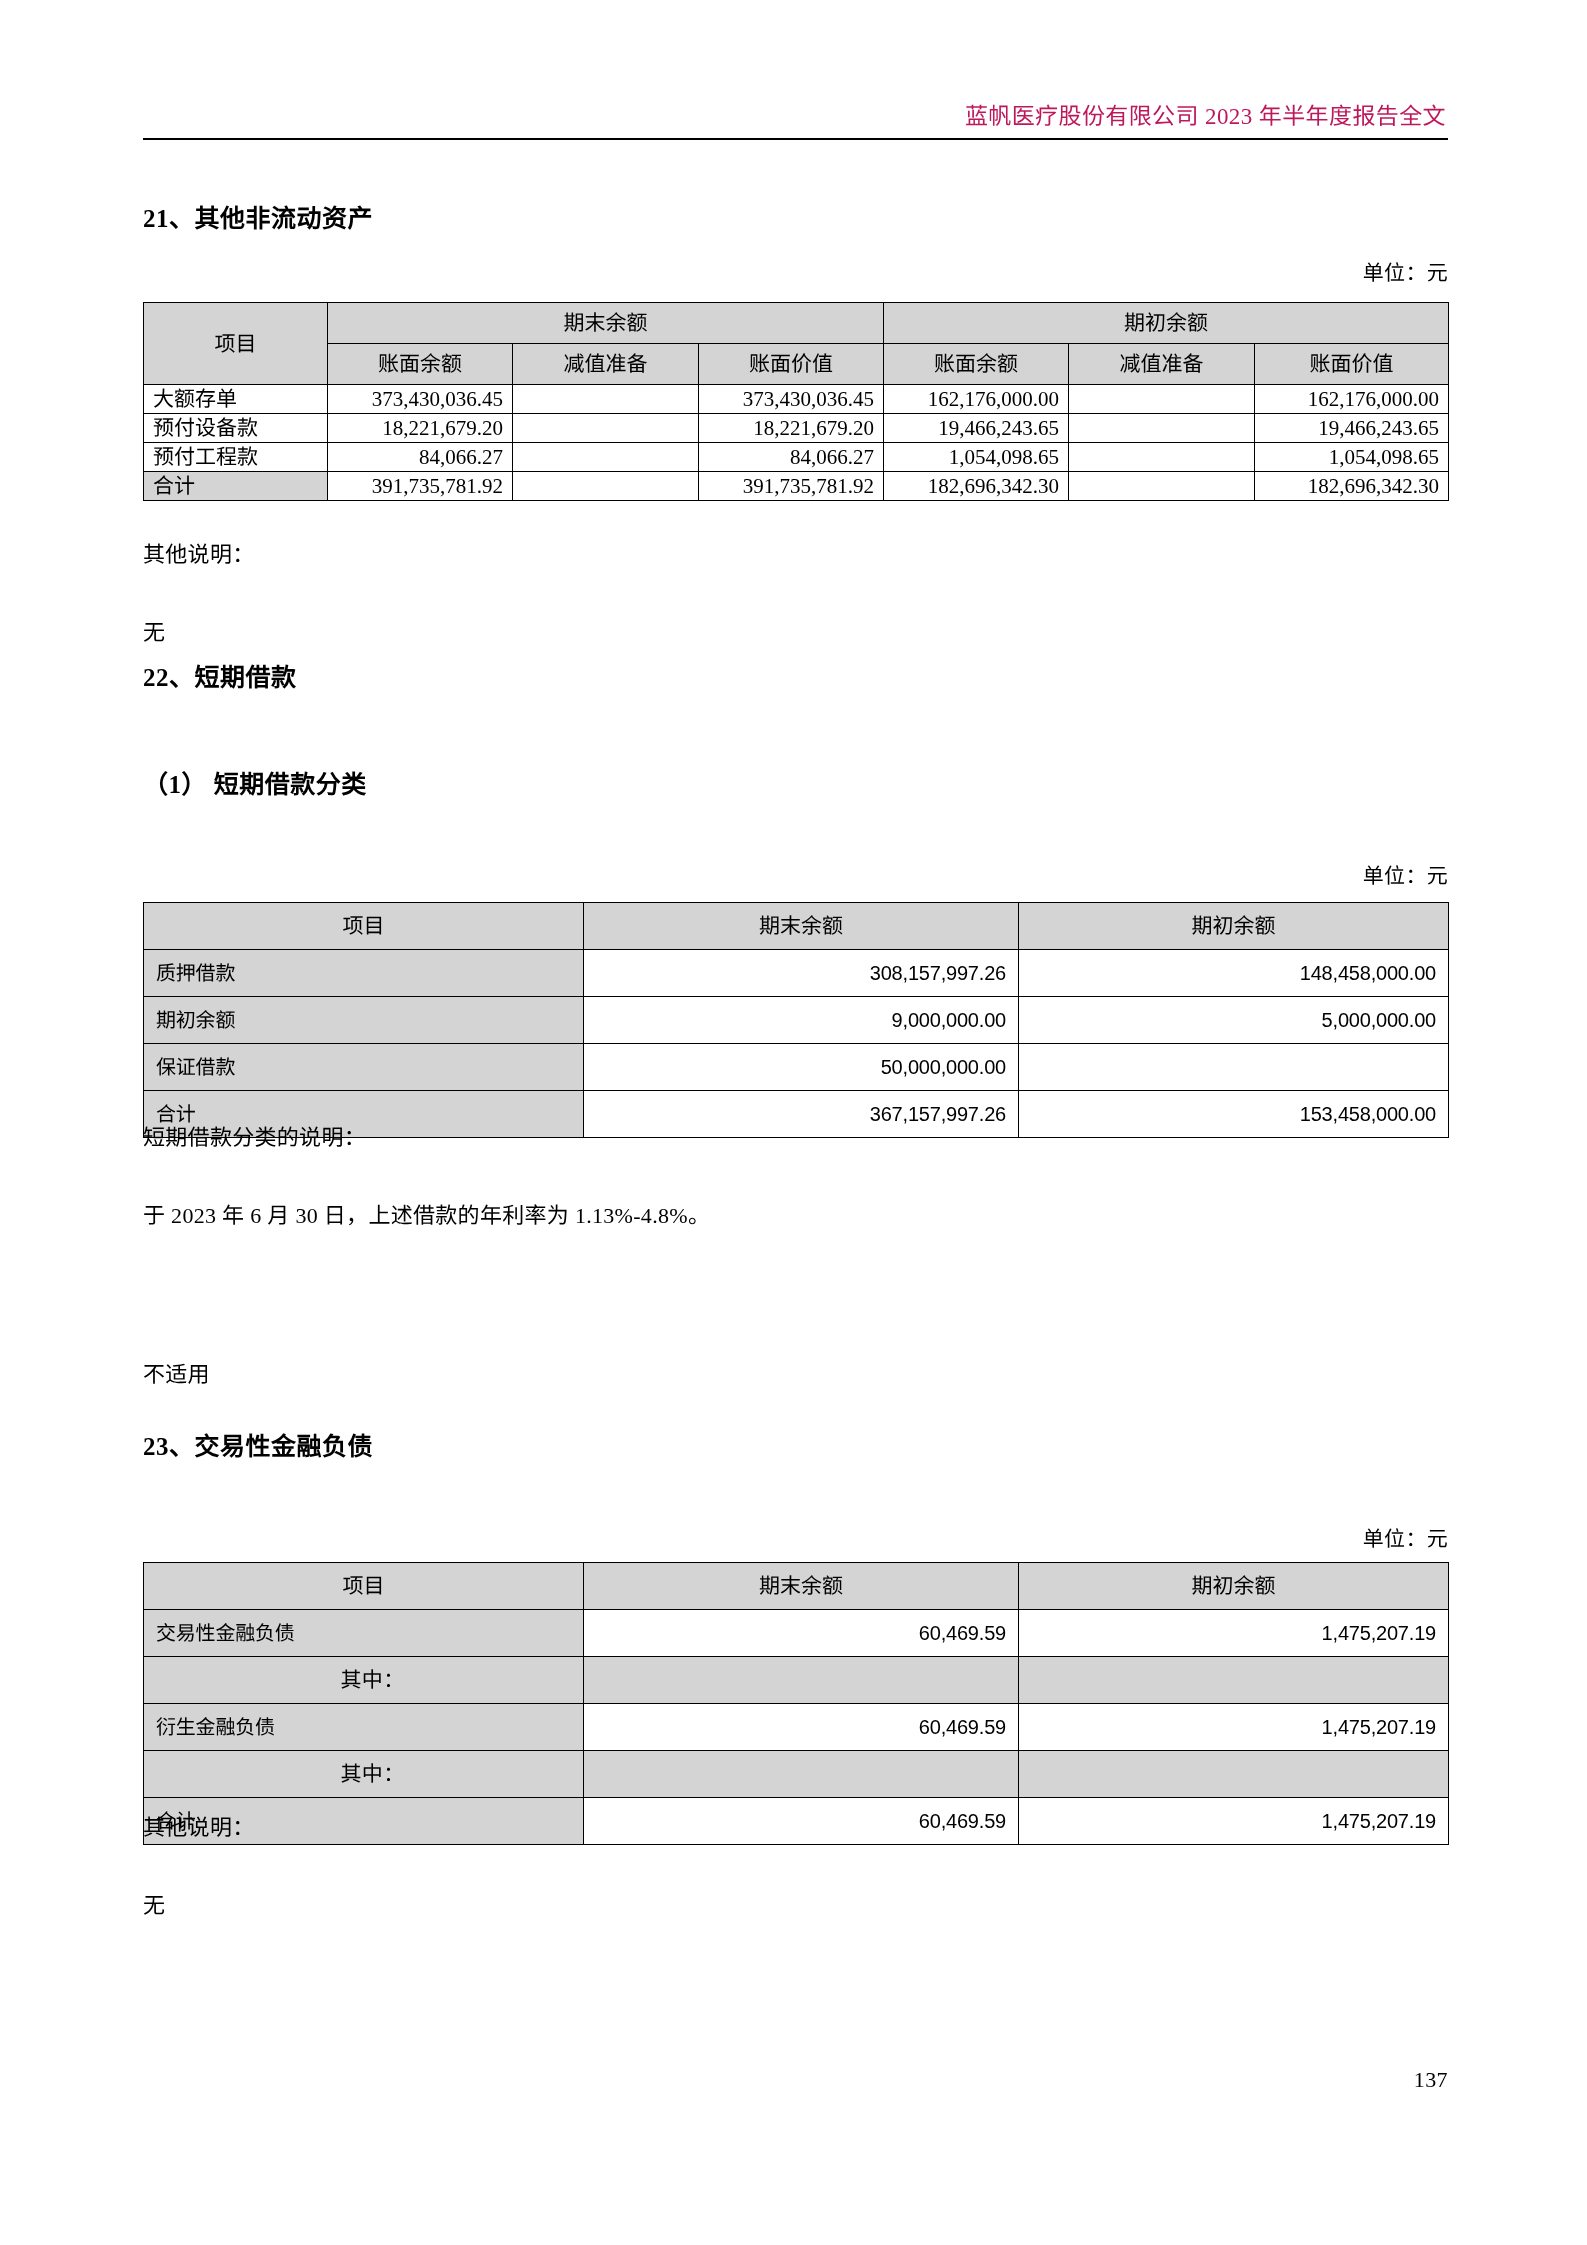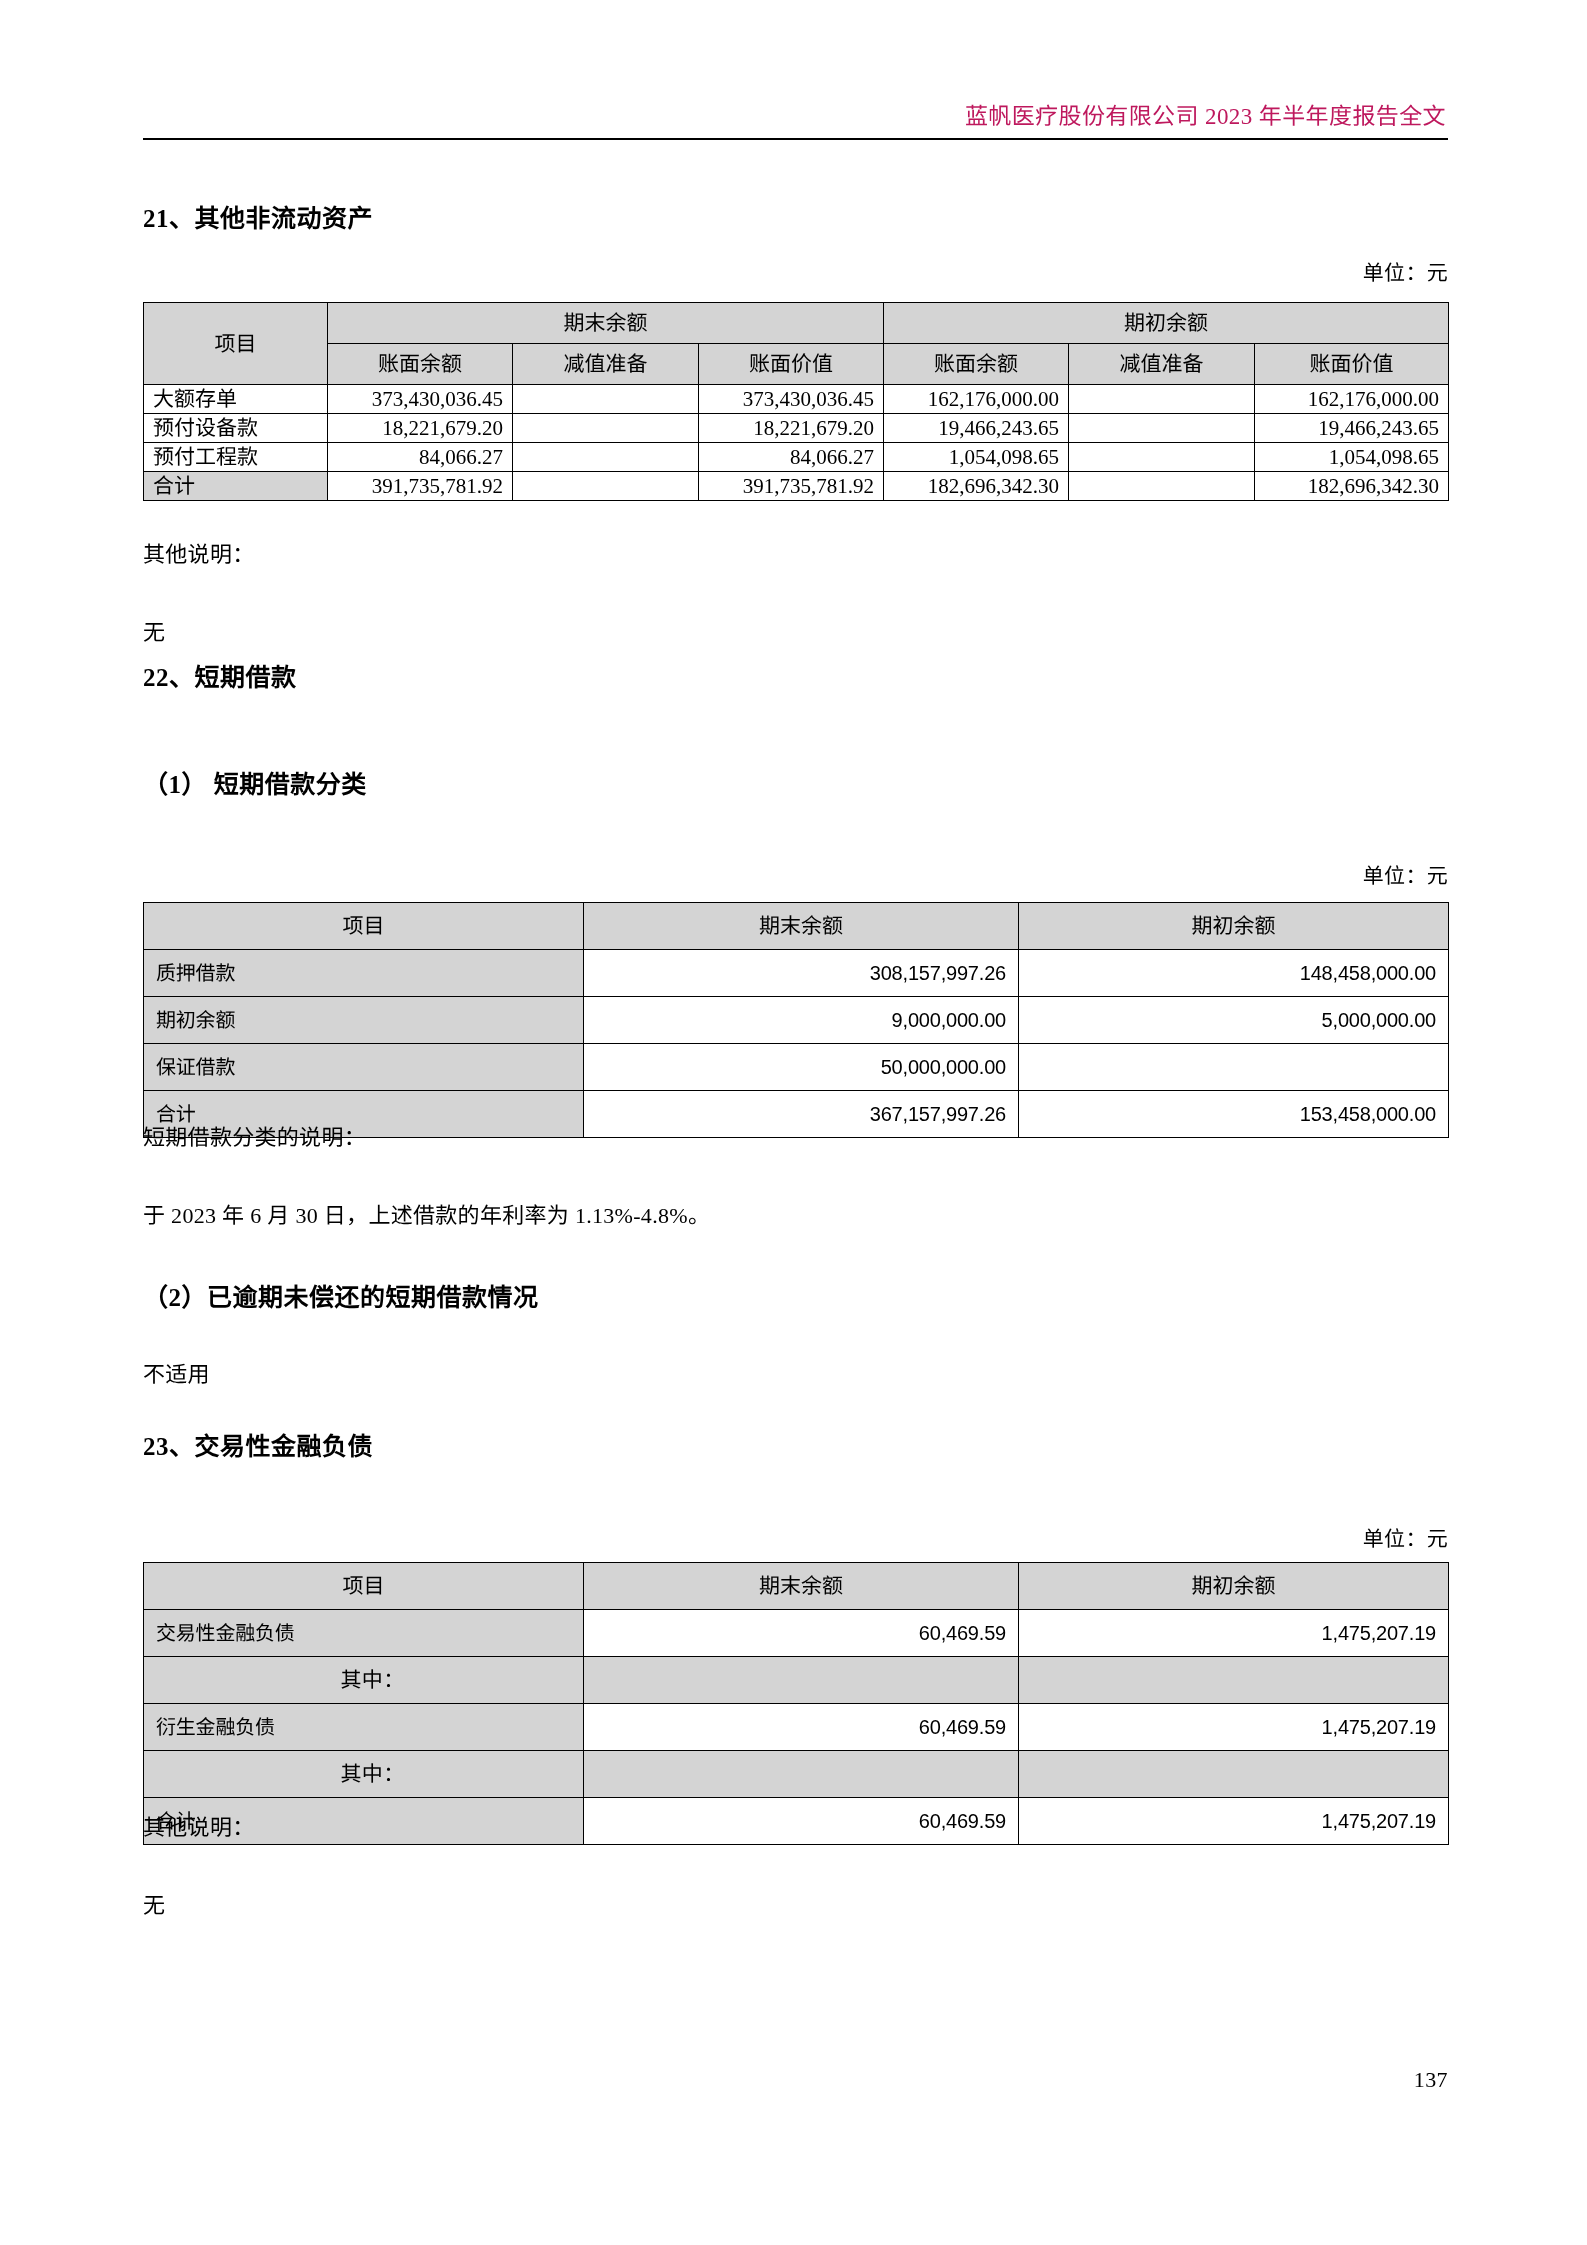--- a/index.html
+++ b/index.html
@@ -288,21 +288,20 @@
           <td class="num white">367,157,997.26</td>
           <td class="num white">153,458,000.00</td>
         </tr>
       </tbody>
     </table>
   </div>
 
   <p class="body-text abs" style="left:143px; top:1122px; width:1305px;">短期借款分类的说明：</p>
   <p class="body-text abs" style="left:143px; top:1200px; width:1305px;">于 2023 年 6 月 30 日，上述借款的年利率为 1.13%-4.8%。</p>
 
-  <h3 class="sub-heading abs" style="left:143px; top:1281px; width:1305px;">（2）已逾期未偿还的短期借款情况</h3>
   <p class="body-text abs" style="left:143px; top:1359px; width:1305px;">不适用</p>
 
   <h2 class="sec-heading abs" style="left:143px; top:1430px; width:1305px;">23、交易性金融负债</h2>
 
   <div class="unit-line abs" style="left:143px; top:1524px; width:1305px;">单位：元</div>
 
   <div class="abs" style="left:143px; top:1562px; width:1305px;">
     <table class="fin fin2" id="table-trading-financial-liabilities">
       <colgroup>
         <col style="width:440px">

